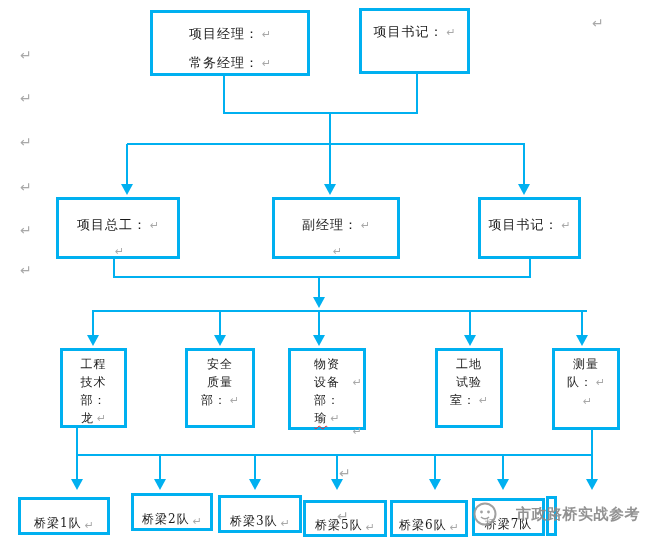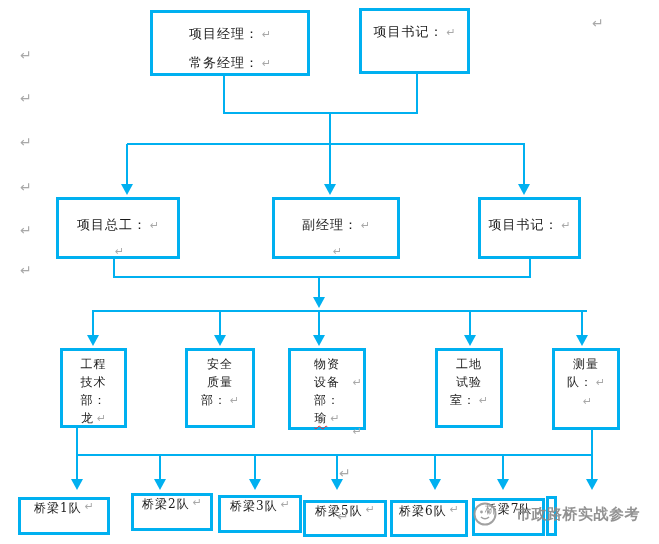--- a/index.html
+++ b/index.html
@@ -4,21 +4,21 @@
 <style>
   html,body{margin:0;padding:0;background:#ffffff;}
   #canvas{position:relative;width:659px;height:544px;background:#ffffff;overflow:hidden;
           font-family:"DejaVu Serif","Liberation Serif",serif;}
   
   .obox{position:absolute;box-sizing:border-box;border:3px solid #00b0f0;background:#ffffff;
         text-align:center;color:#1a1a1a;z-index:2;letter-spacing:1px;}
   .obox.l1{font-size:13px;padding-top:7px;line-height:28px;}
   .obox.l2{font-size:13px;padding-top:12px;line-height:25px;}
   .obox.l3{font-size:12px;padding-top:4px;line-height:18px;}
-  .obox.l4{font-size:12px;display:flex;align-items:flex-start;justify-content:center;}
+  .obox.l4{font-size:12px;display:flex;align-items:flex-end;justify-content:center;}
   .bline{position:relative;width:100%;}
   
   .vl{position:absolute;width:2px;background:#00b0f0;z-index:1;}
   .hl{position:absolute;height:2px;background:#00b0f0;z-index:1;}
   .ah{position:absolute;width:0;height:0;border-left:6px solid transparent;
       border-right:6px solid transparent;border-top:11px solid #00b0f0;z-index:1;}
   
   .pk{color:#a9a9a9;font-family:"DejaVu Sans","Liberation Sans",sans-serif;}
   .pk.inl{margin-left:3px;font-size:11px;letter-spacing:0;}
   .pk.absr{position:absolute;right:1px;top:1px;font-size:11px;letter-spacing:0;}

